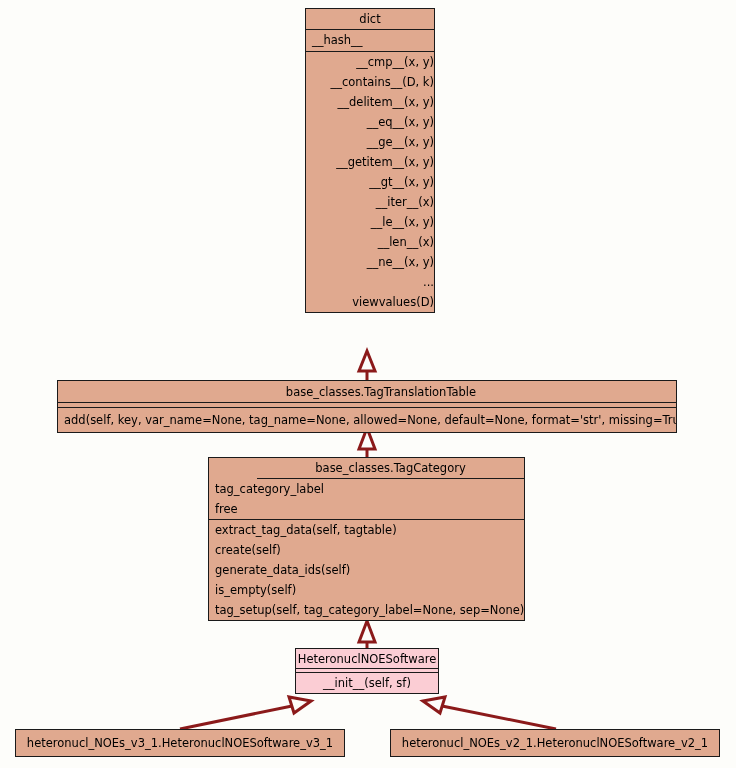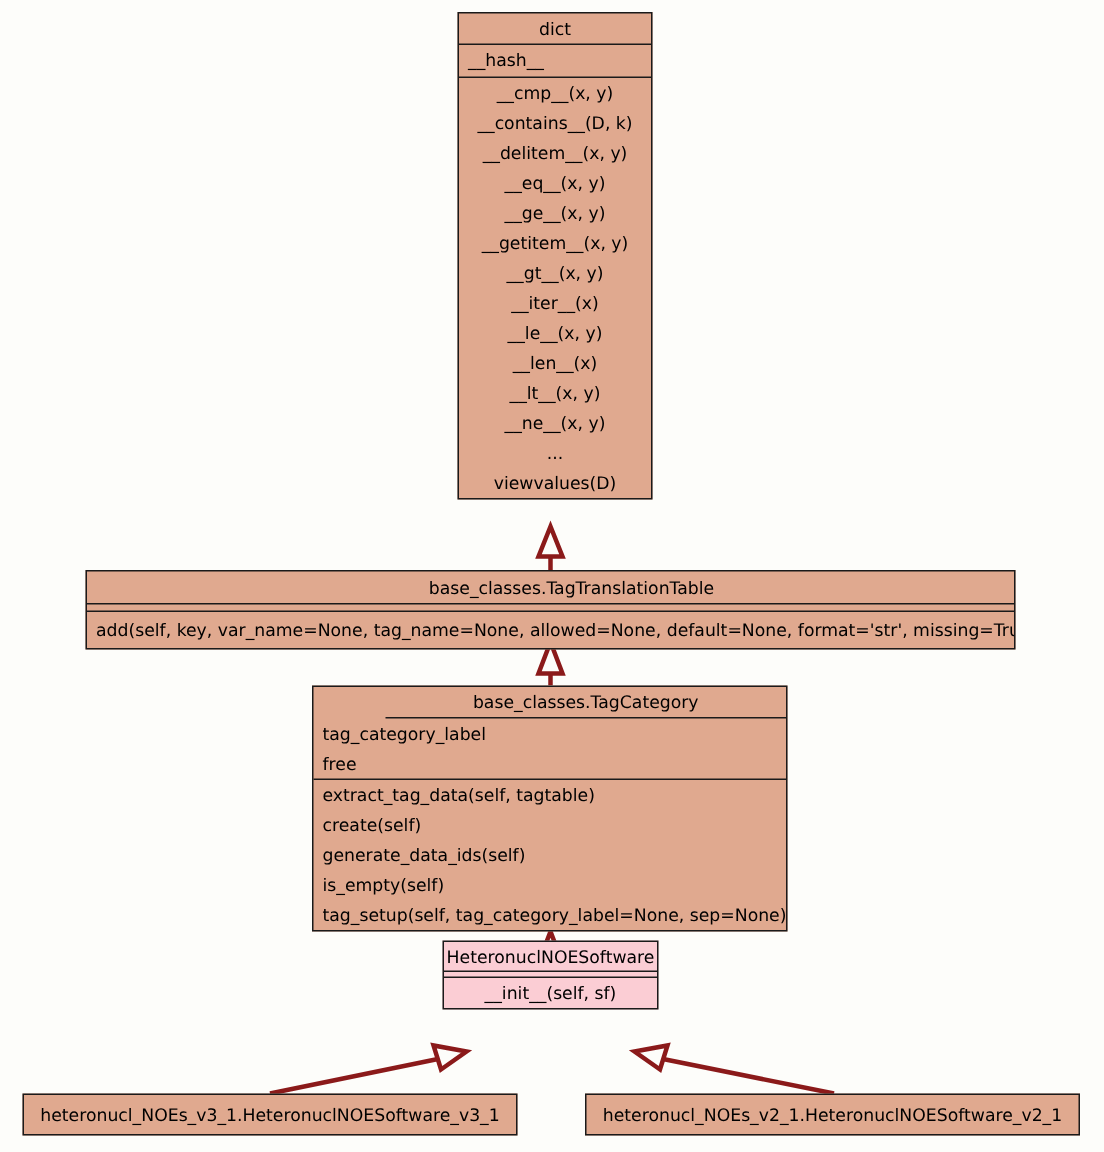--- a/index.html
+++ b/index.html
@@ -63,38 +63,38 @@
     font-size: 11.5px;
     line-height: 20px;
     height: 20px;
     padding-left: 6px;
     padding-right: 6px;
     color: #000;
     white-space: nowrap;
     overflow: hidden;
   }
   .row.center {
-    text-align: center;
+    text-align: right;
     padding-left: 0;
     padding-right: 0;
   }
   .single {
     text-align: center;
     font-size: 11.5px;
     line-height: 24px;
     height: 24px;
     color: #000;
     white-space: nowrap;
     overflow: hidden;
   }
   
   #node-dict        { left: 305px; top: 8px;   width: 130px; }
   #node-tagtrans    { left: 57px;  top: 380px; width: 620px; }
   #node-tagcat      { left: 208px; top: 457px; width: 317px; }
-  #node-hetsoft     { left: 295px; top: 627px; width: 144px; }
+  #node-hetsoft     { left: 295px; top: 648px; width: 144px; }
   #node-v3          { left: 15px;  top: 729px; width: 330px; }
   #node-v2          { left: 390px; top: 729px; width: 330px; }
 
   #node-dict .title        { line-height: 21px; height: 21px; }
   #node-dict .attrs .row   { line-height: 21px; height: 21px; }
   #node-dict .methods .row { line-height: 20px; height: 20px; }
 
   #node-tagtrans .title    { line-height: 22px; height: 22px; padding-left: 28px; }
   #node-tagtrans .methods .row { line-height: 24px; height: 24px; text-align: center; }
 
@@ -139,21 +139,20 @@
       <div class="row center">__cmp__(x, y)</div>
       <div class="row center">__contains__(D, k)</div>
       <div class="row center">__delitem__(x, y)</div>
       <div class="row center">__eq__(x, y)</div>
       <div class="row center">__ge__(x, y)</div>
       <div class="row center">__getitem__(x, y)</div>
       <div class="row center">__gt__(x, y)</div>
       <div class="row center">__iter__(x)</div>
       <div class="row center">__le__(x, y)</div>
       <div class="row center">__len__(x)</div>
-      <div class="row center">__lt__(x, y)</div>
       <div class="row center">__ne__(x, y)</div>
       <div class="row center">...</div>
       <div class="row center">viewvalues(D)</div>
     </div>
   </div>
 
   <div class="node" id="node-tagtrans">
     <div class="compartment title">base_classes.TagTranslationTable</div>
     <div class="compartment attrs empty"></div>
     <div class="compartment methods">

